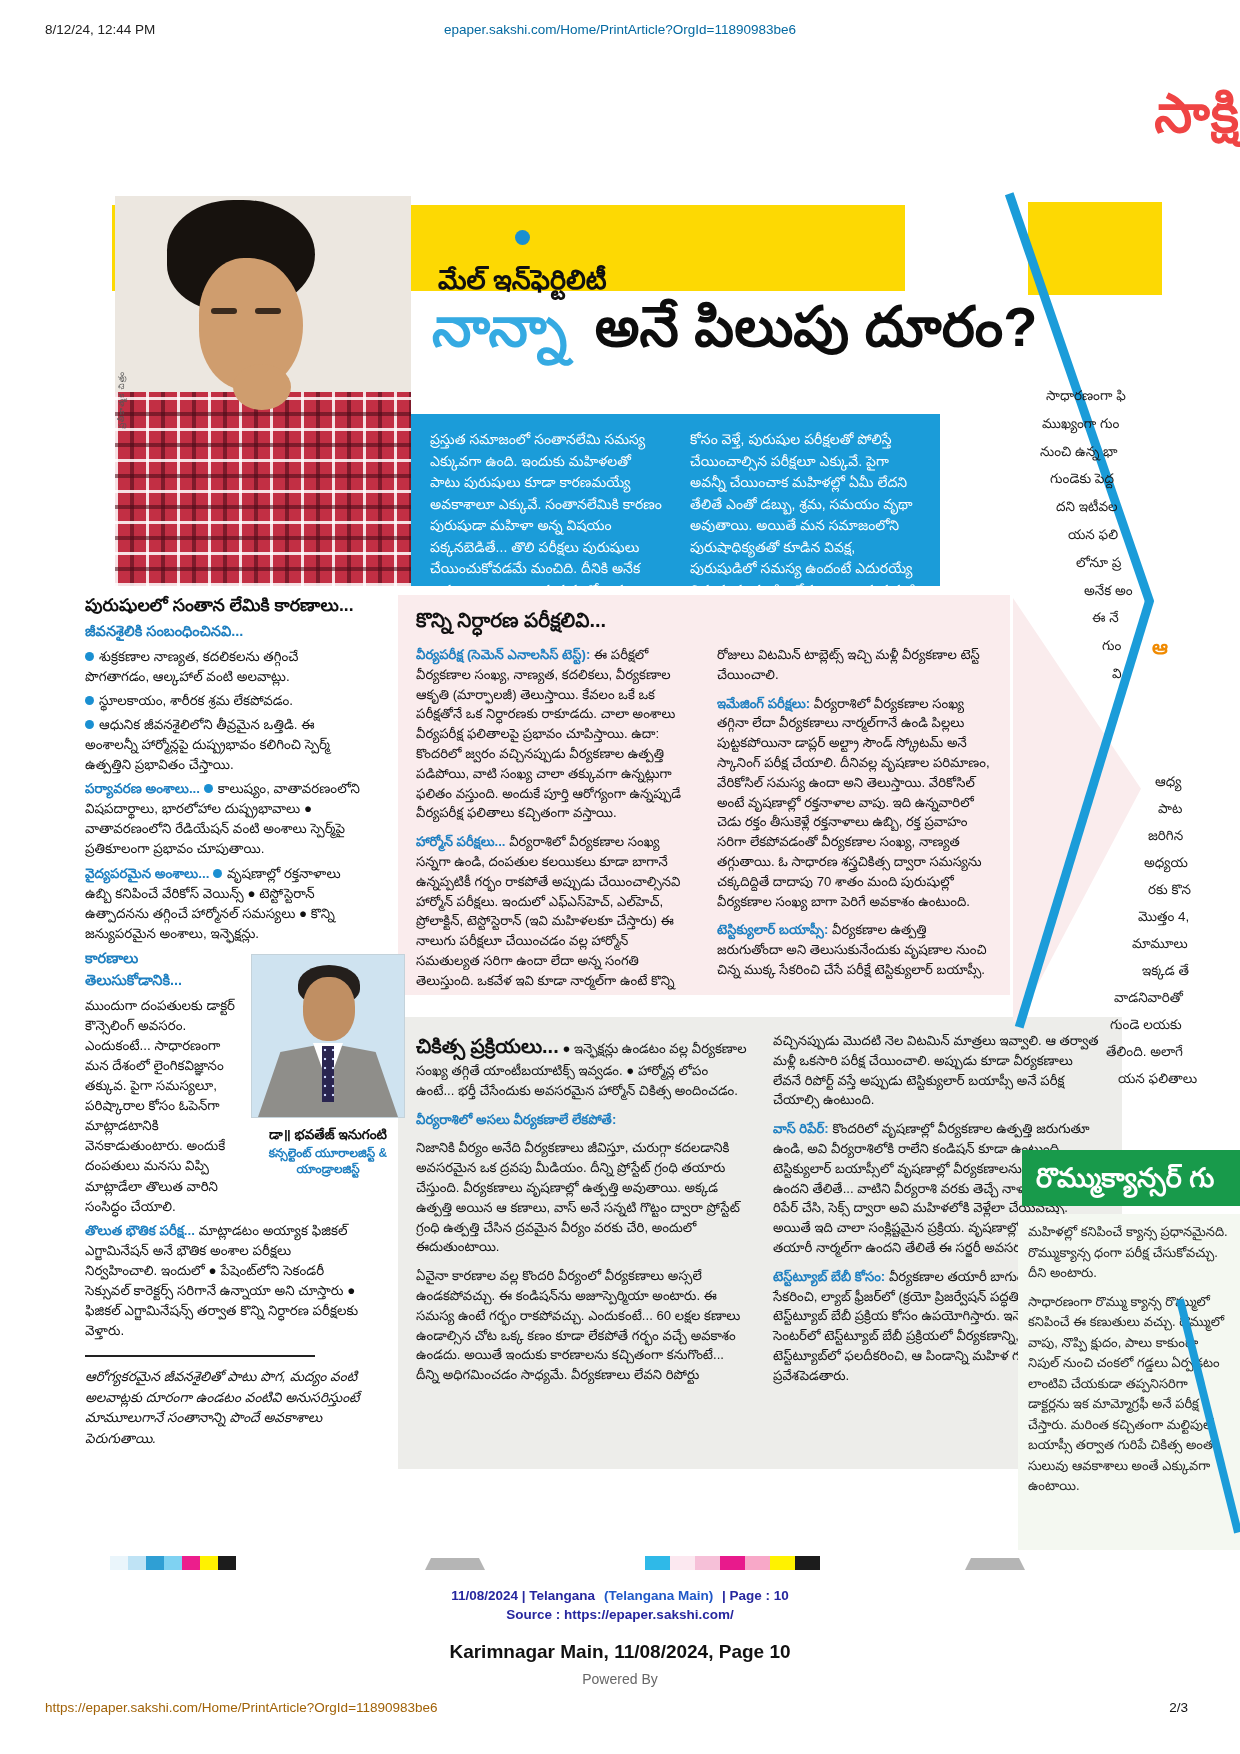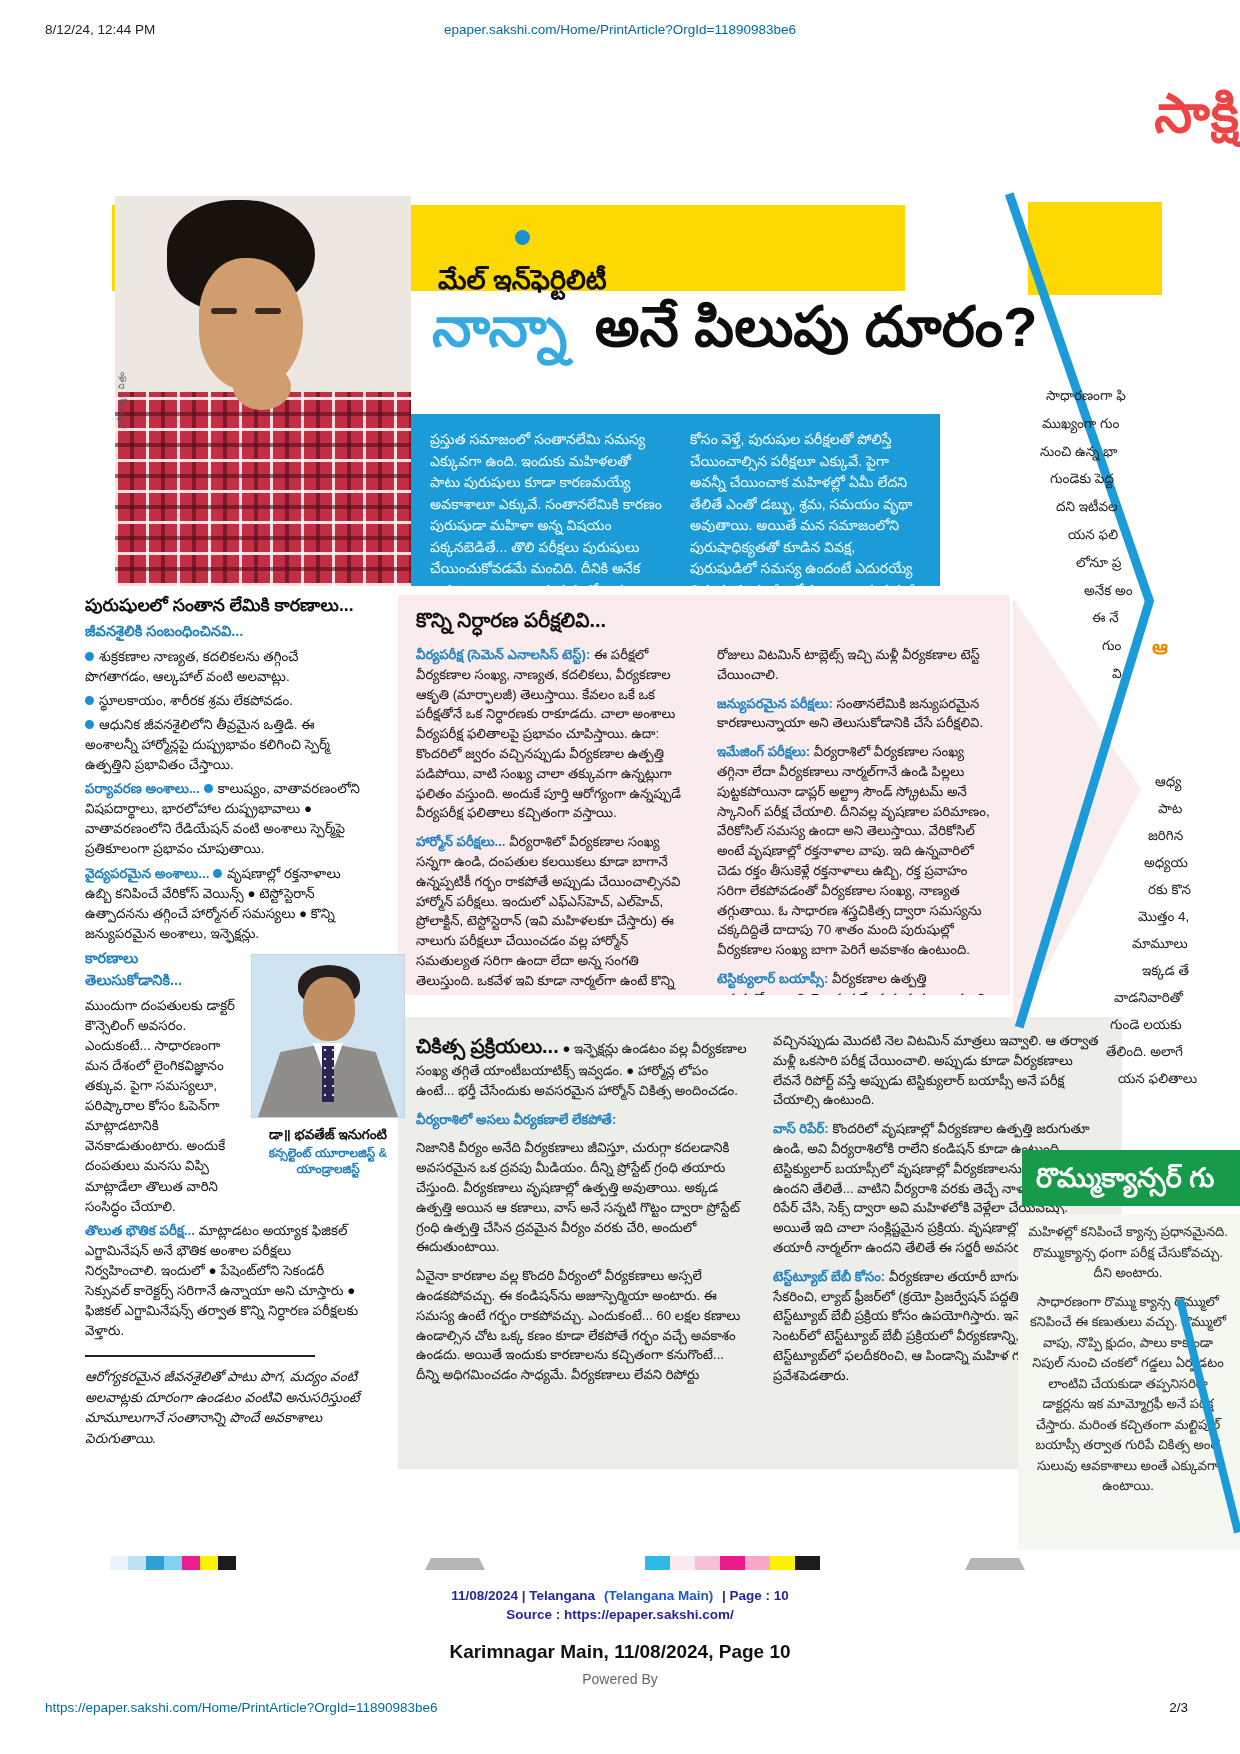--- a/index.html
+++ b/index.html
@@ -3,21 +3,21 @@
 <meta charset="utf-8">
 <style>
   html,body{margin:0;padding:0;background:#e9e9e9;}
   .page{position:relative;width:1240px;height:1754px;background:#fff;overflow:hidden;
         font-family:"Liberation Sans","DejaVu Sans",sans-serif;color:#111;}
   .abs{position:absolute;}
 
   
   .ph-date{left:45px;top:22px;font-size:13.5px;color:#222;}
   .ph-url{left:0;top:22px;width:100%;text-align:center;font-size:13.5px;color:#0369a1;}
-  .pf-url{left:45px;top:1700px;font-size:13.5px;color:#0369a1;}
+  .pf-url{left:45px;top:1700px;font-size:13.5px;color:#a16207;}
   .pf-page{right:52px;top:1700px;font-size:13.5px;color:#111;}
 
   
   .logo{left:0;top:82px;width:100%;text-align:right;font-size:54px;font-weight:bold;
         color:#ef4444;letter-spacing:1px;}
 
   
   .banner{left:112px;top:205px;width:793px;height:86px;background:#fdd903;}
   .banner-r{left:1028px;top:202px;width:134px;height:93px;background:#fdd903;}
   .kicker{left:438px;top:230px;display:flex;align-items:center;gap:20px;flex-direction:column;}
@@ -104,21 +104,21 @@
   .graybox{left:398px;top:1017px;width:724px;height:452px;background:#ededea;box-sizing:border-box;
            padding:14px 18px;overflow:hidden;}
   .gh{font-size:20px;font-weight:bold;color:#111;}
 
   
   .greenhead{left:1022px;top:1150px;width:218px;height:56px;background:#189a4b;color:#fff;
              font-size:27px;font-weight:bold;box-sizing:border-box;padding:13px 0 0 14px;
              overflow:hidden;white-space:nowrap;z-index:5;}
   .greenbody{left:1018px;top:1214px;width:222px;height:336px;background:#f4f8f1;font-size:13px;
              line-height:1.58;color:#222;overflow:hidden;box-sizing:border-box;padding:8px 4px 0 10px;z-index:3;}
-  .greenbody p{margin:0 8px 8px 0;text-align:center;}
+  .greenbody p{margin:0 8px 8px 0;}
 
   
   .bars{display:flex;top:1556px;}
   .bars span{display:block;width:18px;height:14px;}
   .bars.b2 span{width:25px;}
   .bars1{left:110px;} .bars2{left:645px;}
   .trap{top:1558px;width:60px;height:12px;background:#b5b5b5;clip-path:polygon(10% 0,90% 0,100% 100%,0 100%);}
   .trap1{left:425px;} .trap2{left:965px;}
   .f-date{left:0;top:1588px;width:100%;text-align:center;font-size:13.5px;font-weight:bold;color:#26269e;}
   .f-date .lnk{color:#1f58c8;margin:0 5px;}
@@ -226,21 +226,20 @@
     <p><span class="sub-in">తొలుత భౌతిక పరీక్ష...</span> <span>మాట్లాడటం అయ్యాక ఫిజికల్ ఎగ్జామినేషన్ అనే భౌతిక అంశాల పరీక్షలు నిర్వహించాలి. ఇందులో ● పేషెంట్‌లోని సెకండరీ సెక్సువల్ కారెక్టర్స్ సరిగానే ఉన్నాయా అని చూస్తారు ● ఫిజికల్ ఎగ్జామినేషన్స్ తర్వాత కొన్ని నిర్ధారణ పరీక్షలకు వెళ్తారు.</span></p>
     <hr class="rule">
     <p class="note">ఆరోగ్యకరమైన జీవనశైలితో పాటు పొగ, మద్యం వంటి అలవాట్లకు దూరంగా ఉండటం వంటివి అనుసరిస్తుంటే మామూలుగానే సంతానాన్ని పొందే అవకాశాలు పెరుగుతాయి.</p>
   </div>
 
   <div class="abs pinkbox">
     <h2>కొన్ని నిర్ధారణ పరీక్షలివి...</h2>
     <div class="cols2">
       <p><span class="sub-in">వీర్యపరీక్ష (సెమెన్ ఎనాలసిస్ టెస్ట్):</span> <span>ఈ పరీక్షలో వీర్యకణాల సంఖ్య, నాణ్యత, కదలికలు, వీర్యకణాల ఆకృతి (మార్ఫాలజీ) తెలుస్తాయి. కేవలం ఒకే ఒక పరీక్షతోనే ఒక నిర్ధారణకు రాకూడదు. చాలా అంశాలు వీర్యపరీక్ష ఫలితాలపై ప్రభావం చూపిస్తాయి. ఉదా: కొందరిలో జ్వరం వచ్చినప్పుడు వీర్యకణాల ఉత్పత్తి పడిపోయి, వాటి సంఖ్య చాలా తక్కువగా ఉన్నట్లుగా ఫలితం వస్తుంది. అందుకే పూర్తి ఆరోగ్యంగా ఉన్నప్పుడే వీర్యపరీక్ష ఫలితాలు కచ్చితంగా వస్తాయి.</span></p>
       <p><span class="sub-in">హార్మోన్ పరీక్షలు...</span> <span>వీర్యరాశిలో వీర్యకణాల సంఖ్య సన్నగా ఉండి, దంపతుల కలయికలు కూడా బాగానే ఉన్నప్పటికీ గర్భం రాకపోతే అప్పుడు చేయించాల్సినవి హార్మోన్ పరీక్షలు. ఇందులో ఎఫ్ఎస్‌హెచ్, ఎల్‌హెచ్, ప్రోలాక్టిన్, టెస్టోస్టెరాన్ (ఇవి మహిళలకూ చేస్తారు) ఈ నాలుగు పరీక్షలూ చేయించడం వల్ల హార్మోన్ సమతుల్యత సరిగా ఉందా లేదా అన్న సంగతి తెలుస్తుంది. ఒకవేళ ఇవి కూడా నార్మల్‌గా ఉంటే కొన్ని రోజులు విటమిన్ టాబ్లెట్స్ ఇచ్చి మళ్లీ వీర్యకణాల టెస్ట్ చేయించాలి.</span></p>
-      <p><span class="sub-in">జన్యుపరమైన పరీక్షలు:</span> <span>సంతానలేమికి జన్యుపరమైన కారణాలున్నాయా అని తెలుసుకోడానికి చేసే పరీక్షలివి.</span></p>
       <p><span class="sub-in">ఇమేజింగ్ పరీక్షలు:</span> <span>వీర్యరాశిలో వీర్యకణాల సంఖ్య తగ్గినా లేదా వీర్యకణాలు నార్మల్‌గానే ఉండి పిల్లలు పుట్టకపోయినా డాప్లర్ అల్ట్రా సౌండ్ స్క్రోటమ్ అనే స్కానింగ్ పరీక్ష చేయాలి. దీనివల్ల వృషణాల పరిమాణం, వేరికోసిల్ సమస్య ఉందా అని తెలుస్తాయి. వేరికోసిల్ అంటే వృషణాల్లో రక్తనాళాల వాపు. ఇది ఉన్నవారిలో చెడు రక్తం తీసుకెళ్లే రక్తనాళాలు ఉబ్బి, రక్త ప్రవాహం సరిగా లేకపోవడంతో వీర్యకణాల సంఖ్య, నాణ్యత తగ్గుతాయి. ఓ సాధారణ శస్త్రచికిత్స ద్వారా సమస్యను చక్కదిద్దితే దాదాపు 70 శాతం మంది పురుషుల్లో వీర్యకణాల సంఖ్య బాగా పెరిగే అవకాశం ఉంటుంది.</span></p>
       <p><span class="sub-in">టెస్టిక్యులార్ బయాప్సీ:</span> <span>వీర్యకణాల ఉత్పత్తి జరుగుతోందా అని తెలుసుకునేందుకు వృషణాల నుంచి చిన్న ముక్క సేకరించి చేసే పరీక్షే టెస్టిక్యులార్ బయాప్సీ.</span></p>
     </div>
   </div>
 
   <div class="abs graybox">
     <div class="cols2">
       <p><span class="gh">చికిత్స ప్రక్రియలు...</span> <span>● ఇన్ఫెక్షన్లు ఉండటం వల్ల వీర్యకణాల సంఖ్య తగ్గితే యాంటీబయాటిక్స్ ఇవ్వడం. ● హార్మోన్ల లోపం ఉంటే... భర్తీ చేసేందుకు అవసరమైన హార్మోన్ చికిత్స అందించడం.</span></p>
       <p><span class="sub-in">వీర్యరాశిలో అసలు వీర్యకణాలే లేకపోతే:</span></p>
       <p>నిజానికి వీర్యం అనేది వీర్యకణాలు జీవిస్తూ, చురుగ్గా కదలడానికి అవసరమైన ఒక ద్రవపు మీడియం. దీన్ని ప్రోస్టేట్ గ్రంధి తయారు చేస్తుంది. వీర్యకణాలు వృషణాల్లో ఉత్పత్తి అవుతాయి. అక్కడ ఉత్పత్తి అయిన ఆ కణాలు, వాస్ అనే సన్నటి గొట్టం ద్వారా ప్రోస్టేట్ గ్రంధి ఉత్పత్తి చేసిన ద్రవమైన వీర్యం వరకు చేరి, అందులో ఈదుతుంటాయి.</p>

